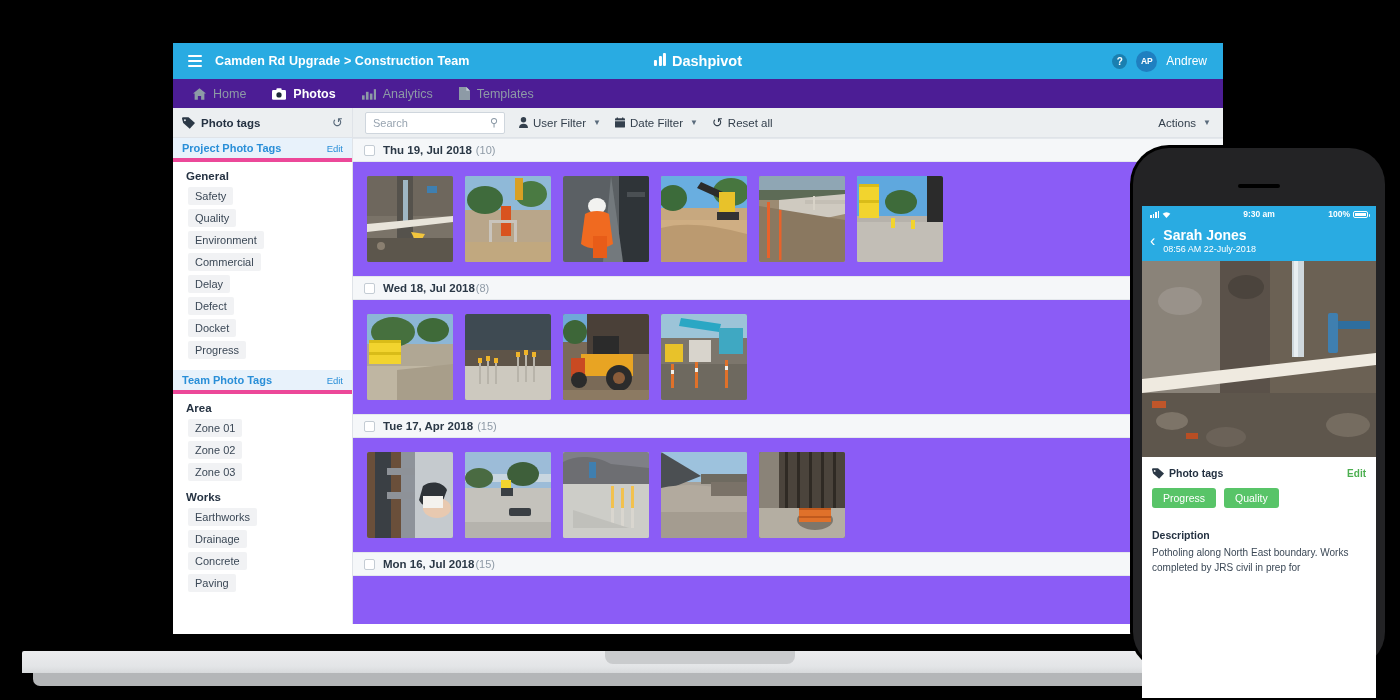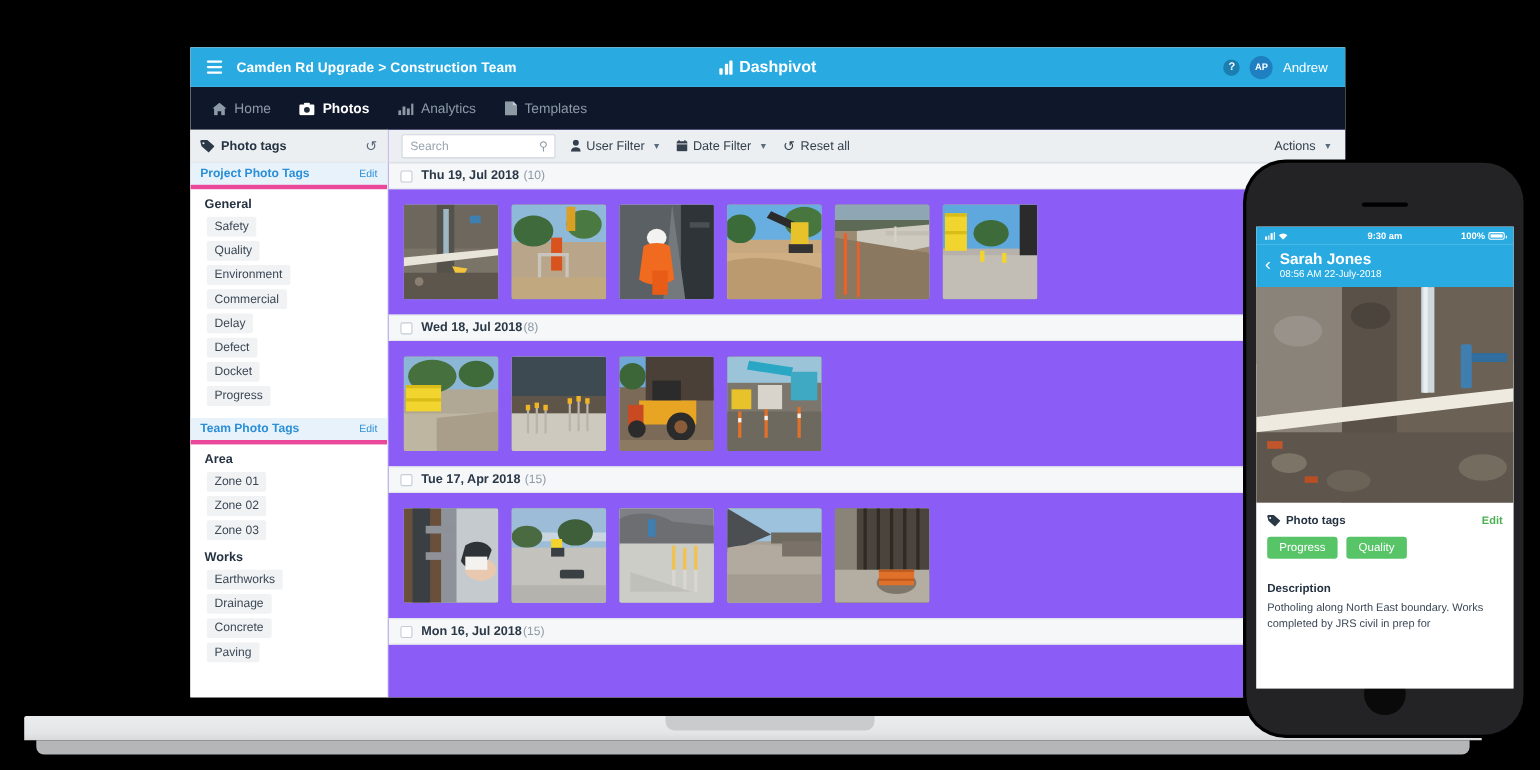--- a/index.html
+++ b/index.html
@@ -52,42 +52,42 @@
   
   .topbar {
     position: relative; height: 36px; background: #29ABE2;
     display: flex; align-items: center; color: #fff;
   }
   .hamburger { margin-left: 15px; width: 14px; display:flex; flex-direction:column; gap:3px; cursor:pointer;}
   .hamburger i { display:block; height:2px; background:#fff; border-radius:1px;}
   .breadcrumb { margin-left: 13px; font-size: 12.5px; font-weight: 600; letter-spacing:.1px;}
   .brand {
     position: absolute; left: 50%; transform: translateX(-50%);
-    display: flex; align-items: center; gap: 6px;
+    display: flex; align-items: flex-start; gap: 6px;
     font-size: 14.5px; font-weight: 700;
   }
   .brand-bars { display:flex; align-items:flex-end; gap:1.5px; height:13px; }
   .brand-bars i { width:3px; background:#fff; border-radius:1px; display:block;}
   .brand-bars i:nth-child(1){height:6px;}
   .brand-bars i:nth-child(2){height:10px;}
   .brand-bars i:nth-child(3){height:13px;}
   .topbar-right { margin-left:auto; display:flex; align-items:center; gap:9px; margin-right:16px;}
   .help-icon {
     width:15px;height:15px;border-radius:50%;background:#1a7fb0;color:#fff;
     font-size:10px;font-weight:700;display:flex;align-items:center;justify-content:center;cursor:pointer;
   }
   .avatar {
     width:21px;height:21px;border-radius:50%;background:#1f7fc0;color:#fff;
     font-size:8.5px;font-weight:700;display:flex;align-items:center;justify-content:center;
   }
   .user-name { font-size:12px; }
 
   
   .navbar {
-    height:39px; background:#0f172a; display:flex; align-items:center;
+    height:29px; background:#4c1d95; display:flex; align-items:center;
     padding-left:20px; gap:26px;
   }
   .nav-item { display:flex; align-items:center; gap:7px; color:#8d9aa6; font-size:12.5px; cursor:pointer; }
   .nav-item.active { color:#fff; font-weight:700; }
 
   
   .content { display:flex; height: 516px; }
 
   
   .sidebar { width:180px; background:#fff; border-right:1px solid #dfe3e8; height:100%; overflow:hidden;}
@@ -152,21 +152,21 @@
   }
   .phone-speaker {
     position:absolute; left:50%; transform:translateX(-50%); top:36px;
     width:42px; height:4px; background:#000; border-radius:2px;
   }
   .phone-home {
     position:absolute; left:50%; transform:translateX(-50%); bottom:18px;
     width:38px; height:38px; border-radius:50%; background:#0a0a0a;
   }
   .phone-screen {
-    position:absolute; left:9px; top:58px; width:234px; height:420px;
+    position:absolute; left:9px; top:58px; width:234px; height:492px;
     background:#fff; overflow:hidden;
   }
   .status-bar {
     height:16px; background:#29ABE2; color:#fff; display:flex; align-items:center;
     padding:0 8px; font-size:8.5px; font-weight:600;
   }
   .sb-left { display:flex; align-items:center; gap:3px;}
   .sig { display:flex; align-items:flex-end; gap:1px; height:7px;}
   .sig i { width:1.6px; background:#fff; display:block;}
   .sig i:nth-child(1){height:2.5px;}

